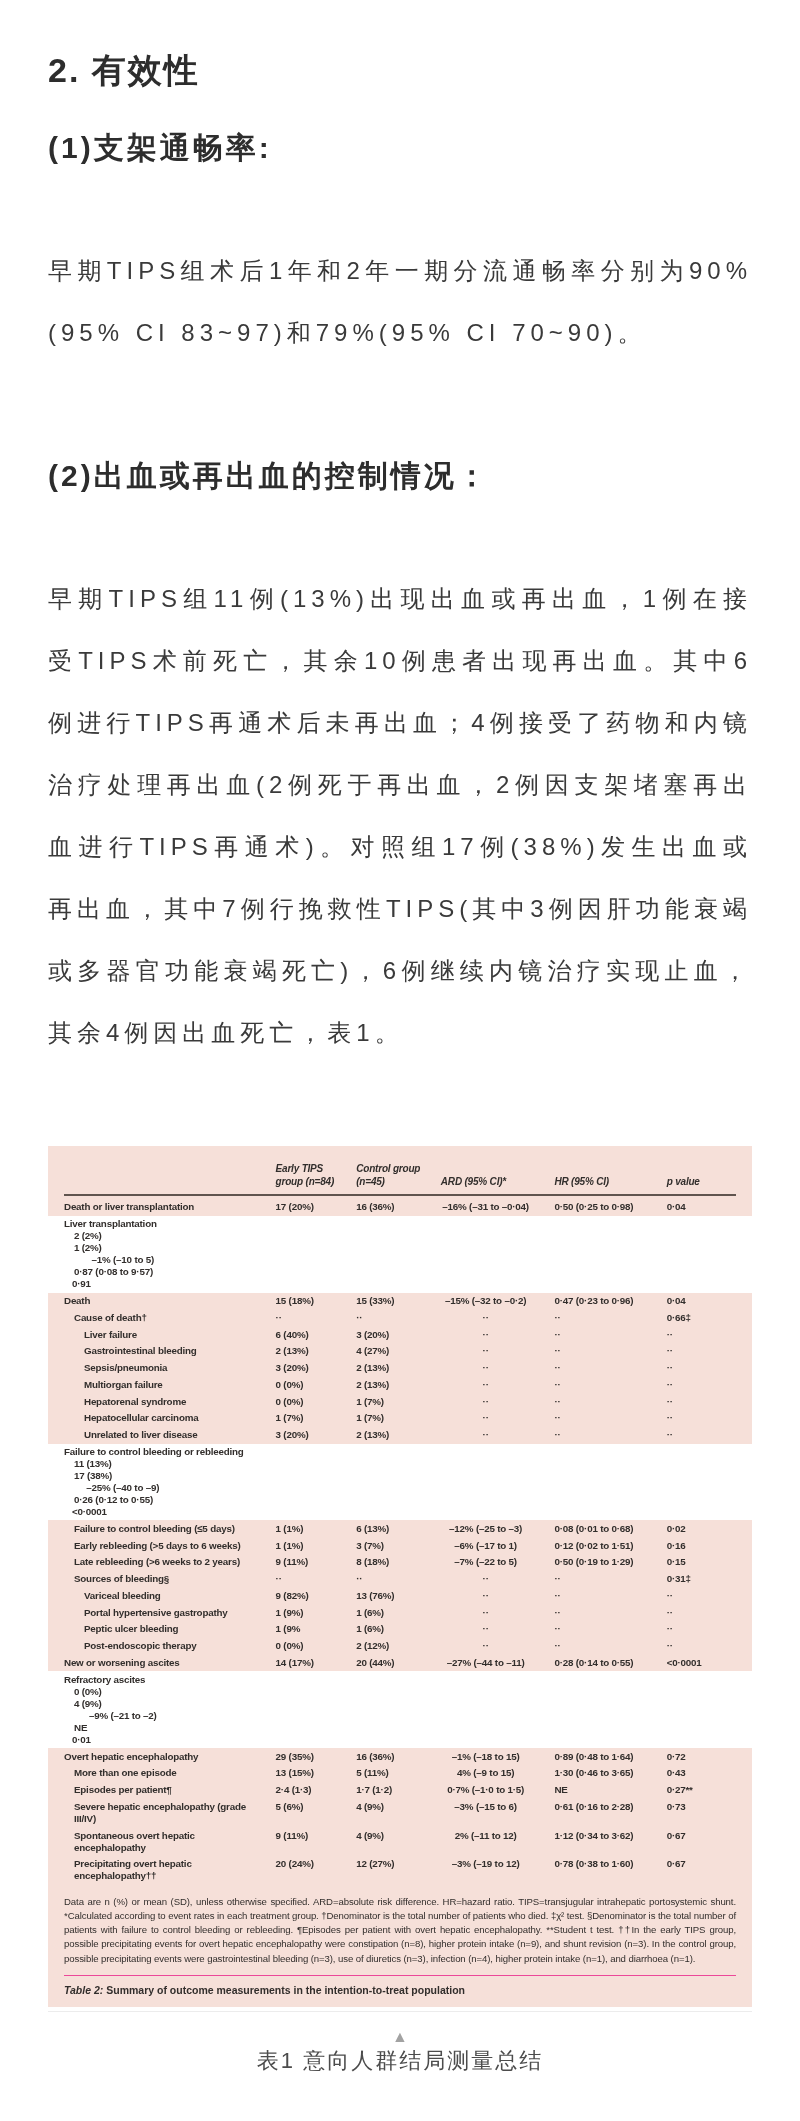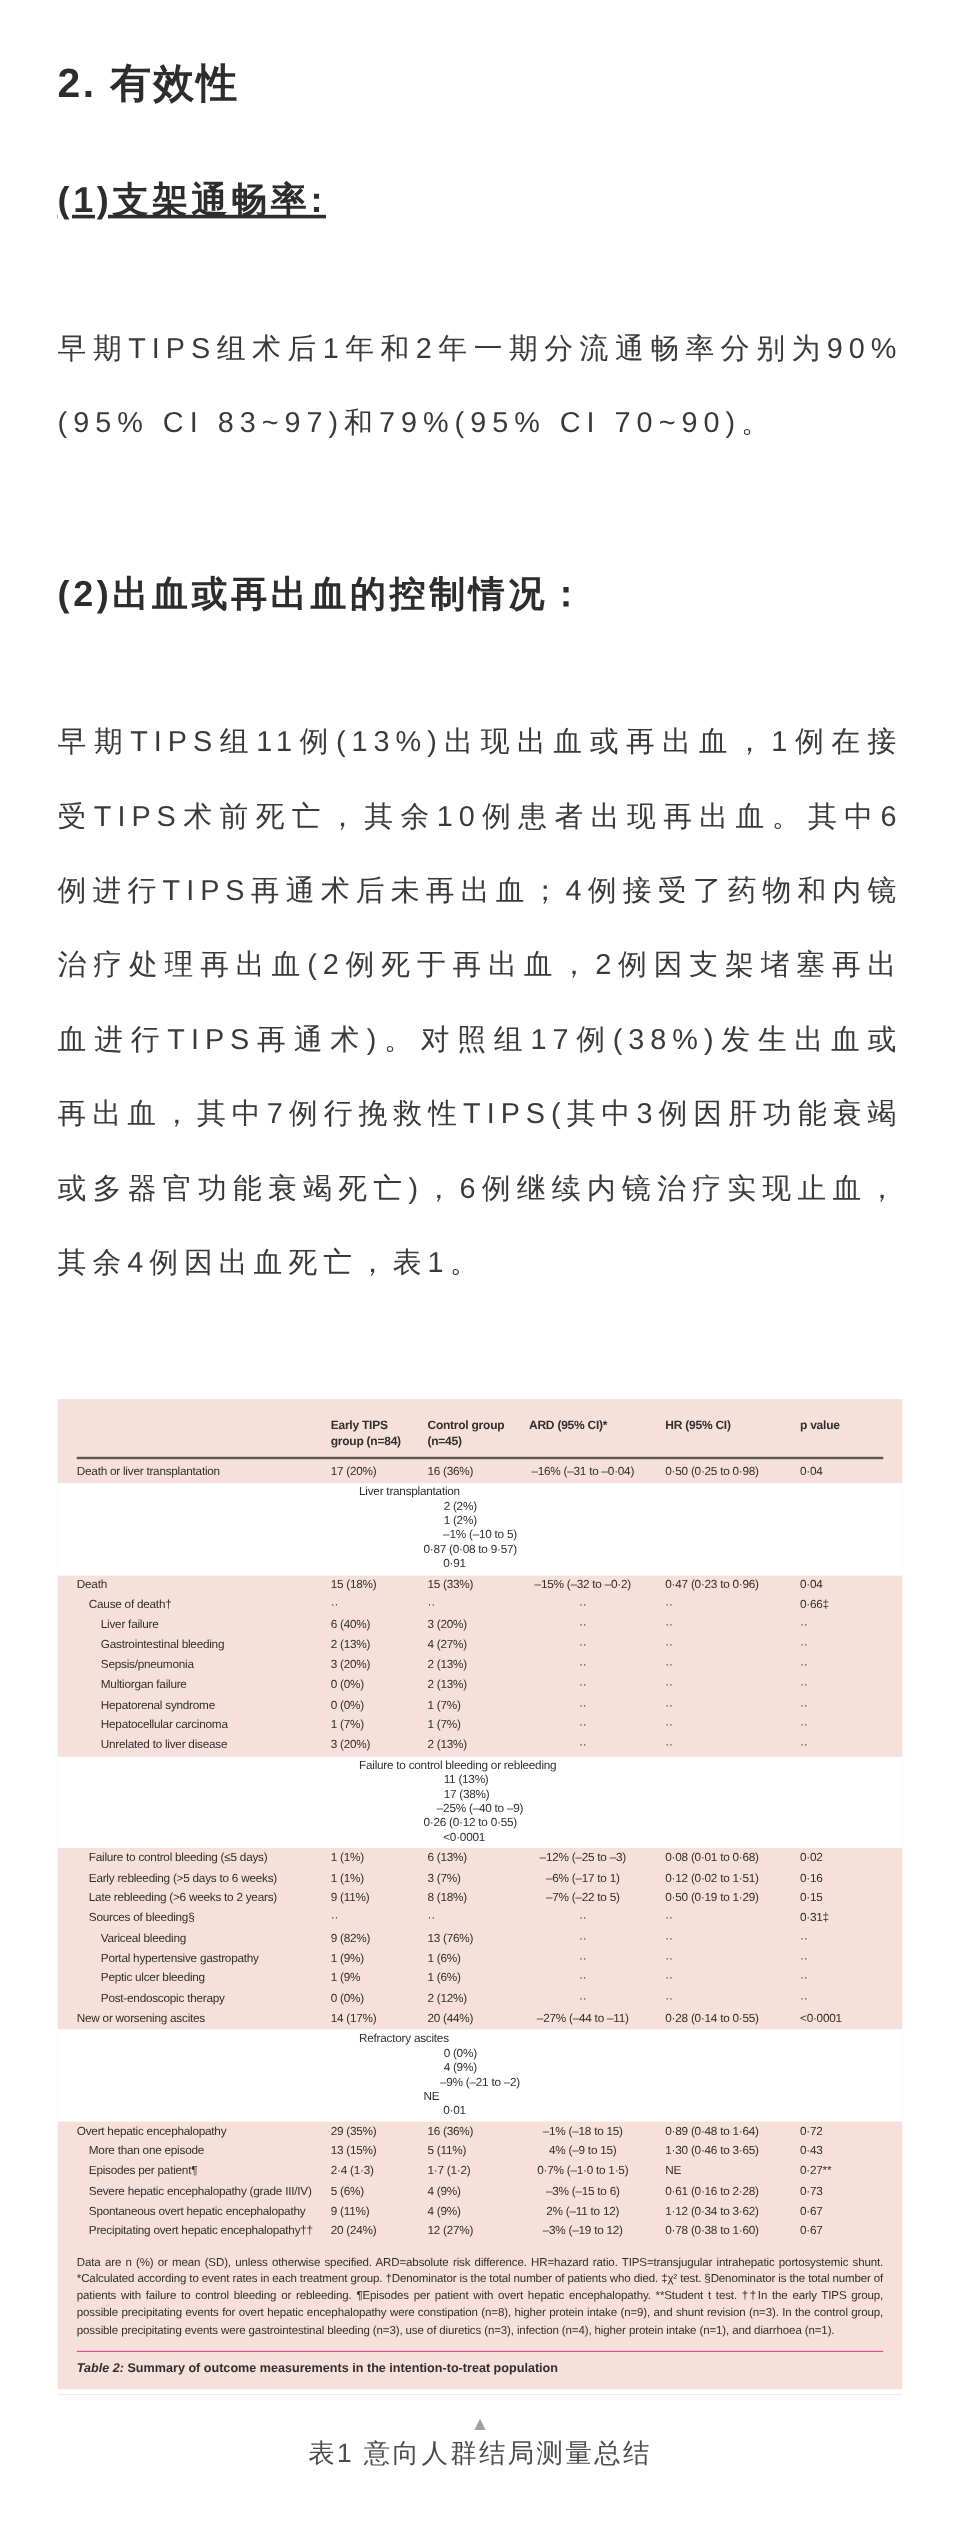--- a/index.html
+++ b/index.html
@@ -1,27 +1,27 @@
 <!DOCTYPE html>
 <html><head>
 <meta charset="utf-8">
 <style>
   html,body{margin:0;padding:0;background:#ffffff;}
   body{width:800px;height:2121px;overflow:hidden;font-family:"Liberation Sans","DejaVu Sans",sans-serif;color:#3c3c3c;}
   .page{padding:0 48px;}
   h1.article-heading{margin:50px 0 0 0;font-size:34px;line-height:40px;font-weight:bold;color:#2d2d2d;letter-spacing:2px;}
   h2.sec{margin:0;font-size:30px;line-height:40px;font-weight:bold;color:#2d2d2d;letter-spacing:3px;}
-  h2.sec1{margin-top:58px;text-decoration:underline;}
+  h2.sec1{margin-top:38px;}
   h2.sec2{margin-top:92px;}
   p.body-para{margin:72px 0 0 0;font-size:24px;line-height:62px;letter-spacing:5px;color:#3a3a3a;text-align:justify;text-justify:inter-ideograph;}
   figure.tablefig{margin:82px 0 0 0;border-bottom:1px solid #ececec;padding-bottom:4px;}
   .ltable{background:#f6e0d9;padding:12px 16px 10px 16px;color:#322e2c;}
-  .thead{display:flex;align-items:flex-start;padding:4px 0 6px 0;border-bottom:2px solid #60544e;margin-bottom:3px;}
+  .thead{display:flex;align-items:flex-end;padding:4px 0 6px 0;border-bottom:2px solid #60544e;margin-bottom:3px;font-style:italic;}
   .hcell{font-size:10px;font-weight:bold;line-height:13px;letter-spacing:-0.2px;}
-  .trow{display:flex;align-items:center;padding:2.4px 0;}
+  .trow{display:flex;align-items:flex-start;padding:2.4px 0;font-weight:bold;}
   .trow.white{background:#ffffff;margin:0 -16px;padding-left:16px;padding-right:16px;flex-direction:column;}
   .cell{font-size:9.8px;line-height:12px;letter-spacing:-0.2px;}
   .c0{width:30%;box-sizing:border-box;}
   .c1{width:12%;box-sizing:border-box;padding-left:10px;}
   .c2{width:12%;box-sizing:border-box;padding-left:10px;}
   .c3{width:17.5%;box-sizing:border-box;text-align:center;}
   .c4{width:17%;box-sizing:border-box;padding-left:10px;}
   .c5{width:11.5%;box-sizing:border-box;padding-left:8px;}
   .hcell.c3{text-align:left;padding-left:14px;}
   .ind1{padding-left:10px;}

